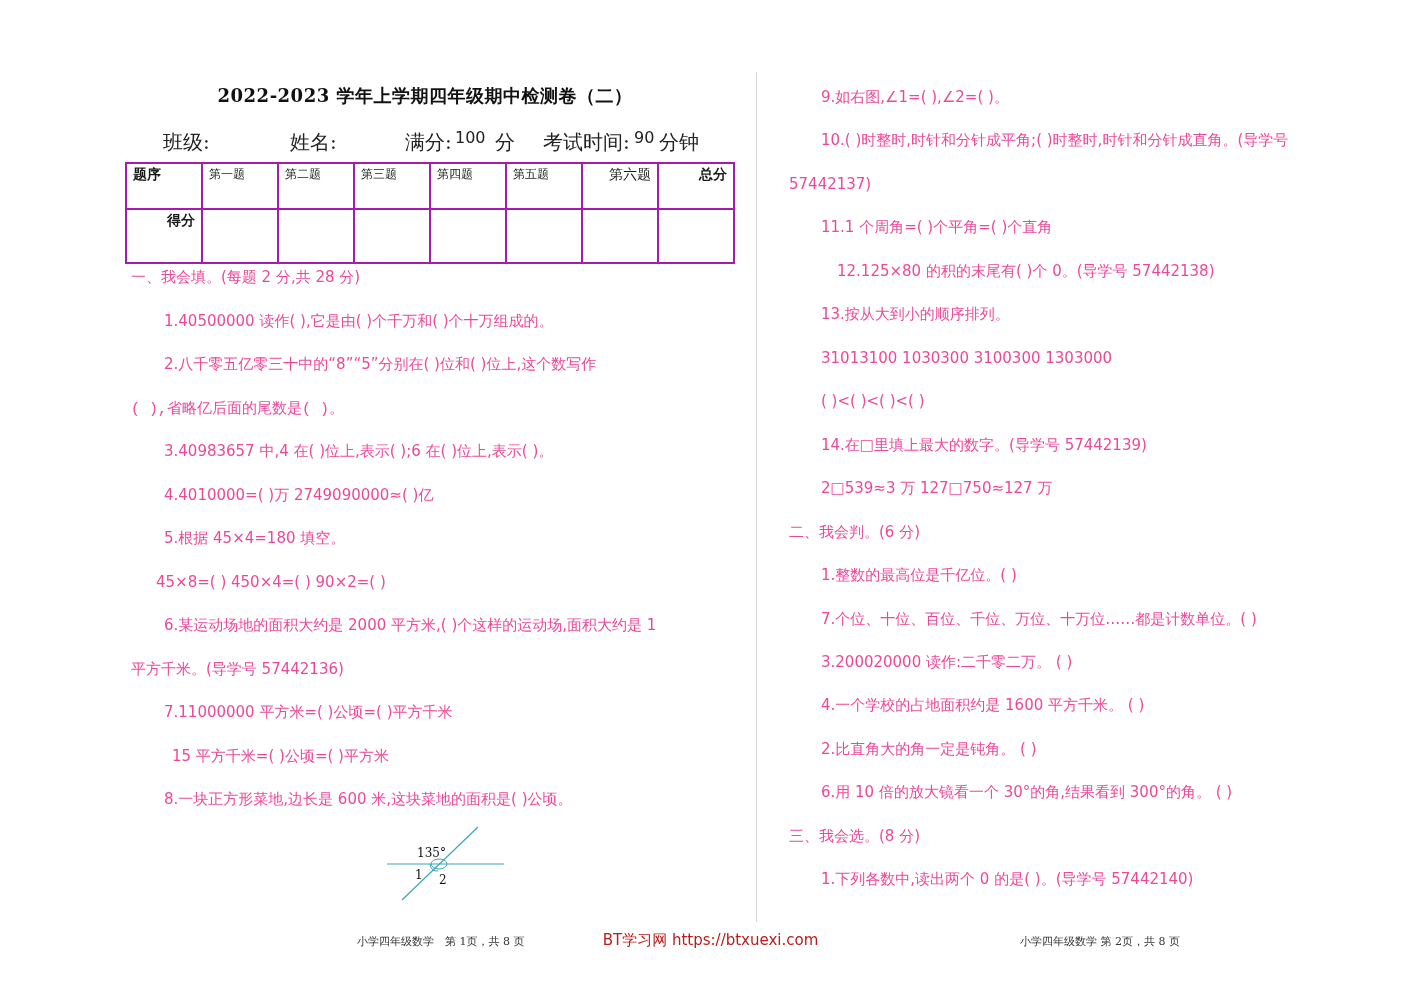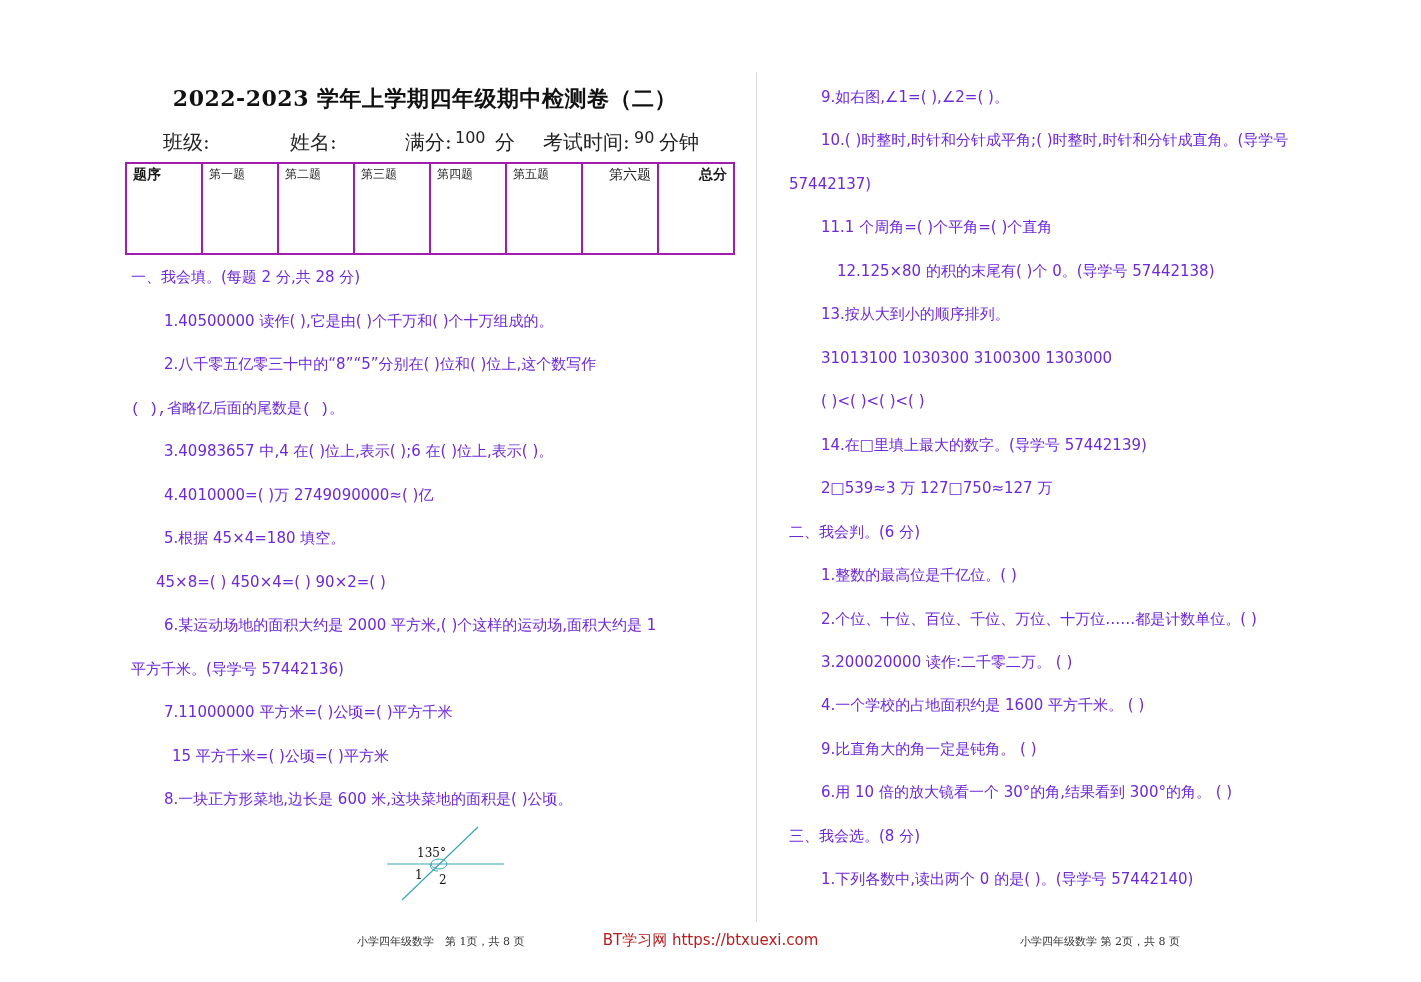--- a/index.html
+++ b/index.html
@@ -3,37 +3,37 @@
 <meta charset="utf-8">
 <style>
   html, body { margin:0; padding:0; }
   body {
     width:1421px; height:982px; background:#ffffff; position:relative; overflow:hidden;
     font-family:"DejaVu Sans","Liberation Sans",sans-serif; color:#1a1a1a;
   }
   .abs { position:absolute; white-space:nowrap; }
   .title {
     left:0; width:850px; top:84px; text-align:center;
-    font-family:"DejaVu Serif","Liberation Serif",serif; font-weight:bold; font-size:22px; letter-spacing:0.5px;
+    font-family:"DejaVu Serif","Liberation Serif",serif; font-weight:bold; font-size:18px; letter-spacing:0.5px;
     color:#111;
   }
   .info { top:129px; font-family:"DejaVu Serif","Liberation Serif",serif; font-size:20px; color:#222; }
   .info.num { font-family:"DejaVu Sans","Liberation Sans",sans-serif; font-size:16px; }
   table.score {
     position:absolute; left:125px; top:162px; width:610px; height:93px;
     border-collapse:collapse; table-layout:fixed;
   }
   table.score td {
     border:2px solid #a21caf; vertical-align:top; padding:2px 6px; font-size:14px; height:40px;
   }
   table.score tr.r2 td { height:48px; }
   table.score td.serif { font-family:"DejaVu Serif","Liberation Serif",serif; font-size:12px; color:#222; }
   table.score td.bold { font-weight:bold; font-size:14px; }
   table.score td.center { text-align:right;margin-top:8px; }
-  .line { font-size:15px; color:#6d28d9; }
+  .line { font-size:15px; color:#ec4899; }
   .divider { position:absolute; left:756px; top:72px; width:1px; height:850px; background:#d8d8d8; }
   .footer { font-family:"DejaVu Serif","Liberation Serif",serif; font-size:11px; color:#333; top:922px;margin-top:12px; }
   .watermark { top:931px; left:0; width:1421px; text-align:center; font-size:15px; color:#b91c1c; }
   svg.diagram { position:absolute; left:384px; top:824px; }
 </style>
 </head>
 <body>
 
 <div class="abs title">2022-2023 学年上学期四年级期中检测卷（二）</div>
 
@@ -50,20 +50,30 @@
   <tbody>
       <tr>
     <td class="bold">题序</td>
     <td class="serif">第一题</td>
     <td class="serif">第二题</td>
     <td class="serif">第三题</td>
     <td class="serif">第四题</td>
     <td class="serif">第五题</td>
     <td class="center">第六题</td>
     <td class="center bold">总分</td>
+  </tr>
+  <tr class="r2">
+    <td class="center bold">得分</td>
+    <td></td>
+    <td></td>
+    <td></td>
+    <td></td>
+    <td></td>
+    <td></td>
+    <td></td>
   </tr>
 </tbody>
   </table>
 
 <div class="abs line" style="left:131px; top:268px;">一、我会填。(每题 2 分,共 28 分)</div>
 <div class="abs line" style="left:164px; top:312px;">1.40500000 读作(                 ),它是由(       )个千万和(       )个十万组成的。</div>
 <div class="abs line" style="left:164px; top:355px;">2.八千零五亿零三十中的“8”“5”分别在(           )位和(           )位上,这个数写作</div>
 <div class="abs line" style="left:131px; top:399px;font-family:Liberation Mono, monospace;">(                              ),省略亿后面的尾数是(              )。</div>
 <div class="abs line" style="left:164px; top:442px;">3.40983657 中,4 在(          )位上,表示(           );6 在(           )位上,表示(           )。</div>
 <div class="abs line" style="left:164px; top:486px;">4.4010000=(                  )万          2749090000≈(               )亿</div>
@@ -95,24 +105,24 @@
 <div class="abs line" style="left:821px; top:218px;">11.1 个周角=(       )个平角=(       )个直角</div>
 <div class="abs line" style="left:821px; top:262px;margin-left:16px;">12.125×80 的积的末尾有(        )个 0。(导学号 57442138)</div>
 <div class="abs line" style="left:821px; top:305px;">13.按从大到小的顺序排列。</div>
 <div class="abs line" style="left:821px; top:349px;">31013100        1030300        3100300        1303000</div>
 <div class="abs line" style="left:821px; top:392px;">(               )&lt;(               )&lt;(               )&lt;(               )</div>
 <div class="abs line" style="left:821px; top:436px;">14.在□里填上最大的数字。(导学号 57442139)</div>
 <div class="abs line" style="left:821px; top:479px;">2□539≈3 万                           127□750≈127 万</div>
 
 <div class="abs line" style="left:789px; top:523px;">二、我会判。(6 分)</div>
 <div class="abs line" style="left:821px; top:566px;">1.整数的最高位是千亿位。(       )</div>
-<div class="abs line" style="left:821px; top:610px;">2.个位、十位、百位、千位、万位、十万位……都是计数单位。(       )</div>
+<div class="abs line" style="left:821px; top:610px;">7.个位、十位、百位、千位、万位、十万位……都是计数单位。(       )</div>
 <div class="abs line" style="left:821px; top:653px;">3.200020000 读作:二千零二万。   (       )</div>
 <div class="abs line" style="left:821px; top:696px;">4.一个学校的占地面积约是 1600 平方千米。   (       )</div>
-<div class="abs line" style="left:821px; top:740px;">9.比直角大的角一定是钝角。   (       )</div>
+<div class="abs line" style="left:821px; top:740px;">2.比直角大的角一定是钝角。   (       )</div>
 <div class="abs line" style="left:821px; top:783px;">6.用 10 倍的放大镜看一个 30°的角,结果看到 300°的角。   (       )</div>
 
 <div class="abs line" style="left:789px; top:827px;">三、我会选。(8 分)</div>
 <div class="abs line" style="left:821px; top:870px;">1.下列各数中,读出两个 0 的是(        )。(导学号 57442140)</div>
 
 <div class="abs footer" style="left:1020px;">小学四年级数学  第 2页，共 8 页</div>
 
 <div class="abs watermark">BT学习网 https://btxuexi.com</div>
 
 </body></html>

